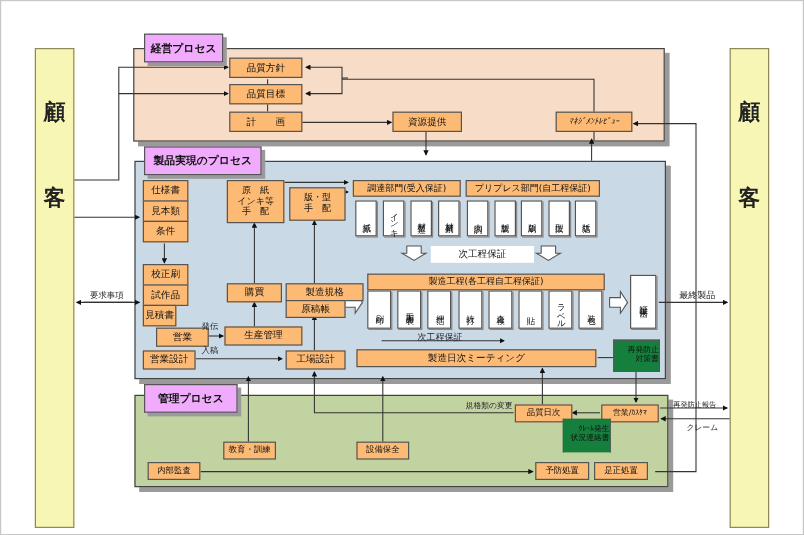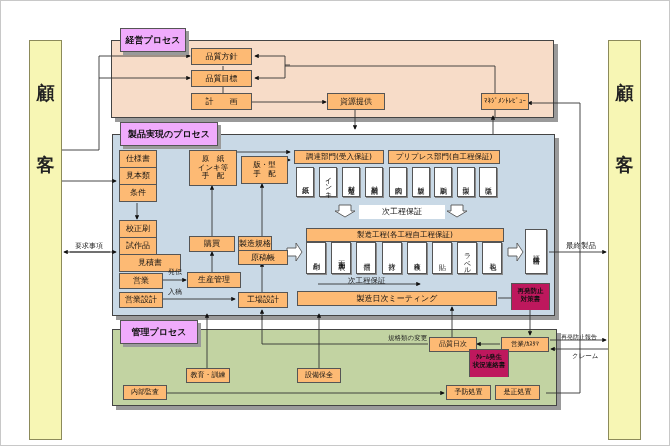--- a/index.html
+++ b/index.html
@@ -13,22 +13,22 @@
   .z-mgmt { background:#f7dcc8; }
   .z-prod { background:#c9d9e6; }
   .z-ctrl { background:#c2d3a2; }
   .ztitle { background:#f0abfc; border:1px solid #555; box-shadow:3px 3px 0 #9a9a9a; font-size:9px; font-weight:bold;
             display:flex; align-items:center; justify-content:center; }
   .box { background:#fdba74; border:1px solid #555; font-size:8px; display:flex; align-items:center; justify-content:center;
          text-align:center; line-height:1.15; white-space:pre-line; }
   .vbox { background:#fff; border:1px solid #555; font-size:7px; display:flex; align-items:center; justify-content:center;
           writing-mode:vertical-rl; text-orientation:upright; letter-spacing:-1px; box-shadow:1px 1px 0 #888; }
   .lbl { font-size:7px; color:#222; white-space:nowrap; }
-  .doc { background:#be185d; border:1px solid #555; border-bottom:none; font-size:6.5px; text-align:center; line-height:1.3;
-         white-space:pre-line; padding-top:3px;font-weight:bold; }
+  .doc { background:#15803d; border:1px solid #555; border-bottom:none; font-size:6.5px; text-align:right; line-height:1.3;
+         white-space:pre-line; padding-top:3px; }
   svg.lines { position:absolute; left:0; top:0; pointer-events:none; }
 </style>
 </head>
 <body>
 
 <div class="frame"></div>
 
 <div class="abs customer" style="left:29px;top:40px;width:33px;height:400px;">
   <div class="ch" style="top:40px;">顧</div>
   <div class="ch" style="top:112px;">客</div>
@@ -123,50 +123,50 @@
     <path d="M287,248 L296,248 L296,243 L302,252 L296,261 L296,256 L287,256 z"></path>
     <path d="M508,248 L517,248 L517,243 L523,252 L517,261 L517,256 L508,256 z"></path>
   </g>
 </svg>
 
 <div class="abs ztitle" style="left:120px;top:28px;width:66px;height:24px;">経営プロセス</div>
 <div class="abs box" style="left:191px;top:48px;width:61px;height:17px;">品質方針</div>
 <div class="abs box" style="left:191px;top:70px;width:61px;height:17px;">品質目標</div>
 <div class="abs box" style="left:191px;top:93px;width:61px;height:17px;">計　　画</div>
 <div class="abs box" style="left:327px;top:93px;width:58px;height:17px;">資源提供</div>
-<div class="abs box" style="left:481px;top:93px;width:48px;height:17px;font-size:7px;">ﾏﾈｼﾞﾒﾝﾄﾚﾋﾞｭｰ</div>
+<div class="abs box" style="left:463px;top:93px;width:64px;height:17px;font-size:7px;font-style:italic;">ﾏﾈｼﾞﾒﾝﾄﾚﾋﾞｭｰ</div>
 
 <div class="abs ztitle" style="left:120px;top:122px;width:98px;height:24px;">製品実現のプロセス</div>
 
 <div class="abs" style="left:119px;top:150px;width:38px;height:54px;">
   <div class="abs box" style="left:0;top:0;width:38px;height:18px;">仕様書</div>
   <div class="abs box" style="left:0;top:17px;width:38px;height:18px;">見本類</div>
   <div class="abs box" style="left:0;top:34px;width:38px;height:18px;">条件</div>
 </div>
 <div class="abs" style="left:119px;top:220px;width:38px;height:54px;">
   <div class="abs box" style="left:0;top:0;width:38px;height:18px;">校正刷</div>
   <div class="abs box" style="left:0;top:17px;width:38px;height:18px;">試作品</div>
-  <div class="abs box" style="left:0;top:34px;width:62px;height:18px;font-family:Liberation Serif, serif;">見積書</div>
-</div>
-<div class="abs box" style="left:119px;top:273px;width:44px;height:16px;">営業</div>
+  <div class="abs box" style="left:0;top:34px;width:28px;height:18px;font-family:Liberation Serif, serif;">見積書</div>
+</div>
+<div class="abs box" style="left:130px;top:273px;width:44px;height:16px;">営業</div>
 <div class="abs box" style="left:119px;top:292px;width:44px;height:16px;">営業設計</div>
 <div class="abs lbl" style="left:168px;top:267px;">発伝</div>
 <div class="abs lbl" style="left:168px;top:287px;">入稿</div>
 
 <div class="abs box" style="left:189px;top:150px;width:48px;height:36px;font-size:7.5px;">原　紙
 インキ等
 手　配</div>
 <div class="abs box" style="left:241px;top:156px;width:47px;height:28px;font-size:7.5px;">版・型
 手　配</div>
 <div class="abs box" style="left:189px;top:236px;width:46px;height:16px;">購買</div>
 <div class="abs" style="left:238px;top:236px;width:50px;height:30px;">
-  <div class="abs box" style="left:0;top:0;width:34px;height:15px;">製造規格</div>
+  <div class="abs box" style="left:0;top:0;width:65px;height:15px;">製造規格</div>
   <div class="abs box" style="left:0;top:14px;width:50px;height:15px;">原稿帳</div>
 </div>
-<div class="abs box" style="left:187px;top:272px;width:54px;height:16px;">生産管理</div>
+<div class="abs box" style="left:187px;top:272px;width:65px;height:16px;">生産管理</div>
 <div class="abs box" style="left:238px;top:292px;width:50px;height:16px;">工場設計</div>
 
 <div class="abs box" style="left:294px;top:150px;width:90px;height:14px;font-size:7.5px;">調達部門(受入保証)</div>
 <div id="proc-items">
     <div class="abs vbox" style="left: 296px; top: 167px; width: 18px; height: 30px;">原紙</div>
     <div class="abs vbox" style="left: 319px; top: 167px; width: 18px; height: 30px;">インキ</div>
     <div class="abs vbox" style="left: 342px; top: 167px; width: 18px; height: 30px;">造型材</div>
     <div class="abs vbox" style="left: 365px; top: 167px; width: 18px; height: 30px;">副資材</div>
   </div>
 

